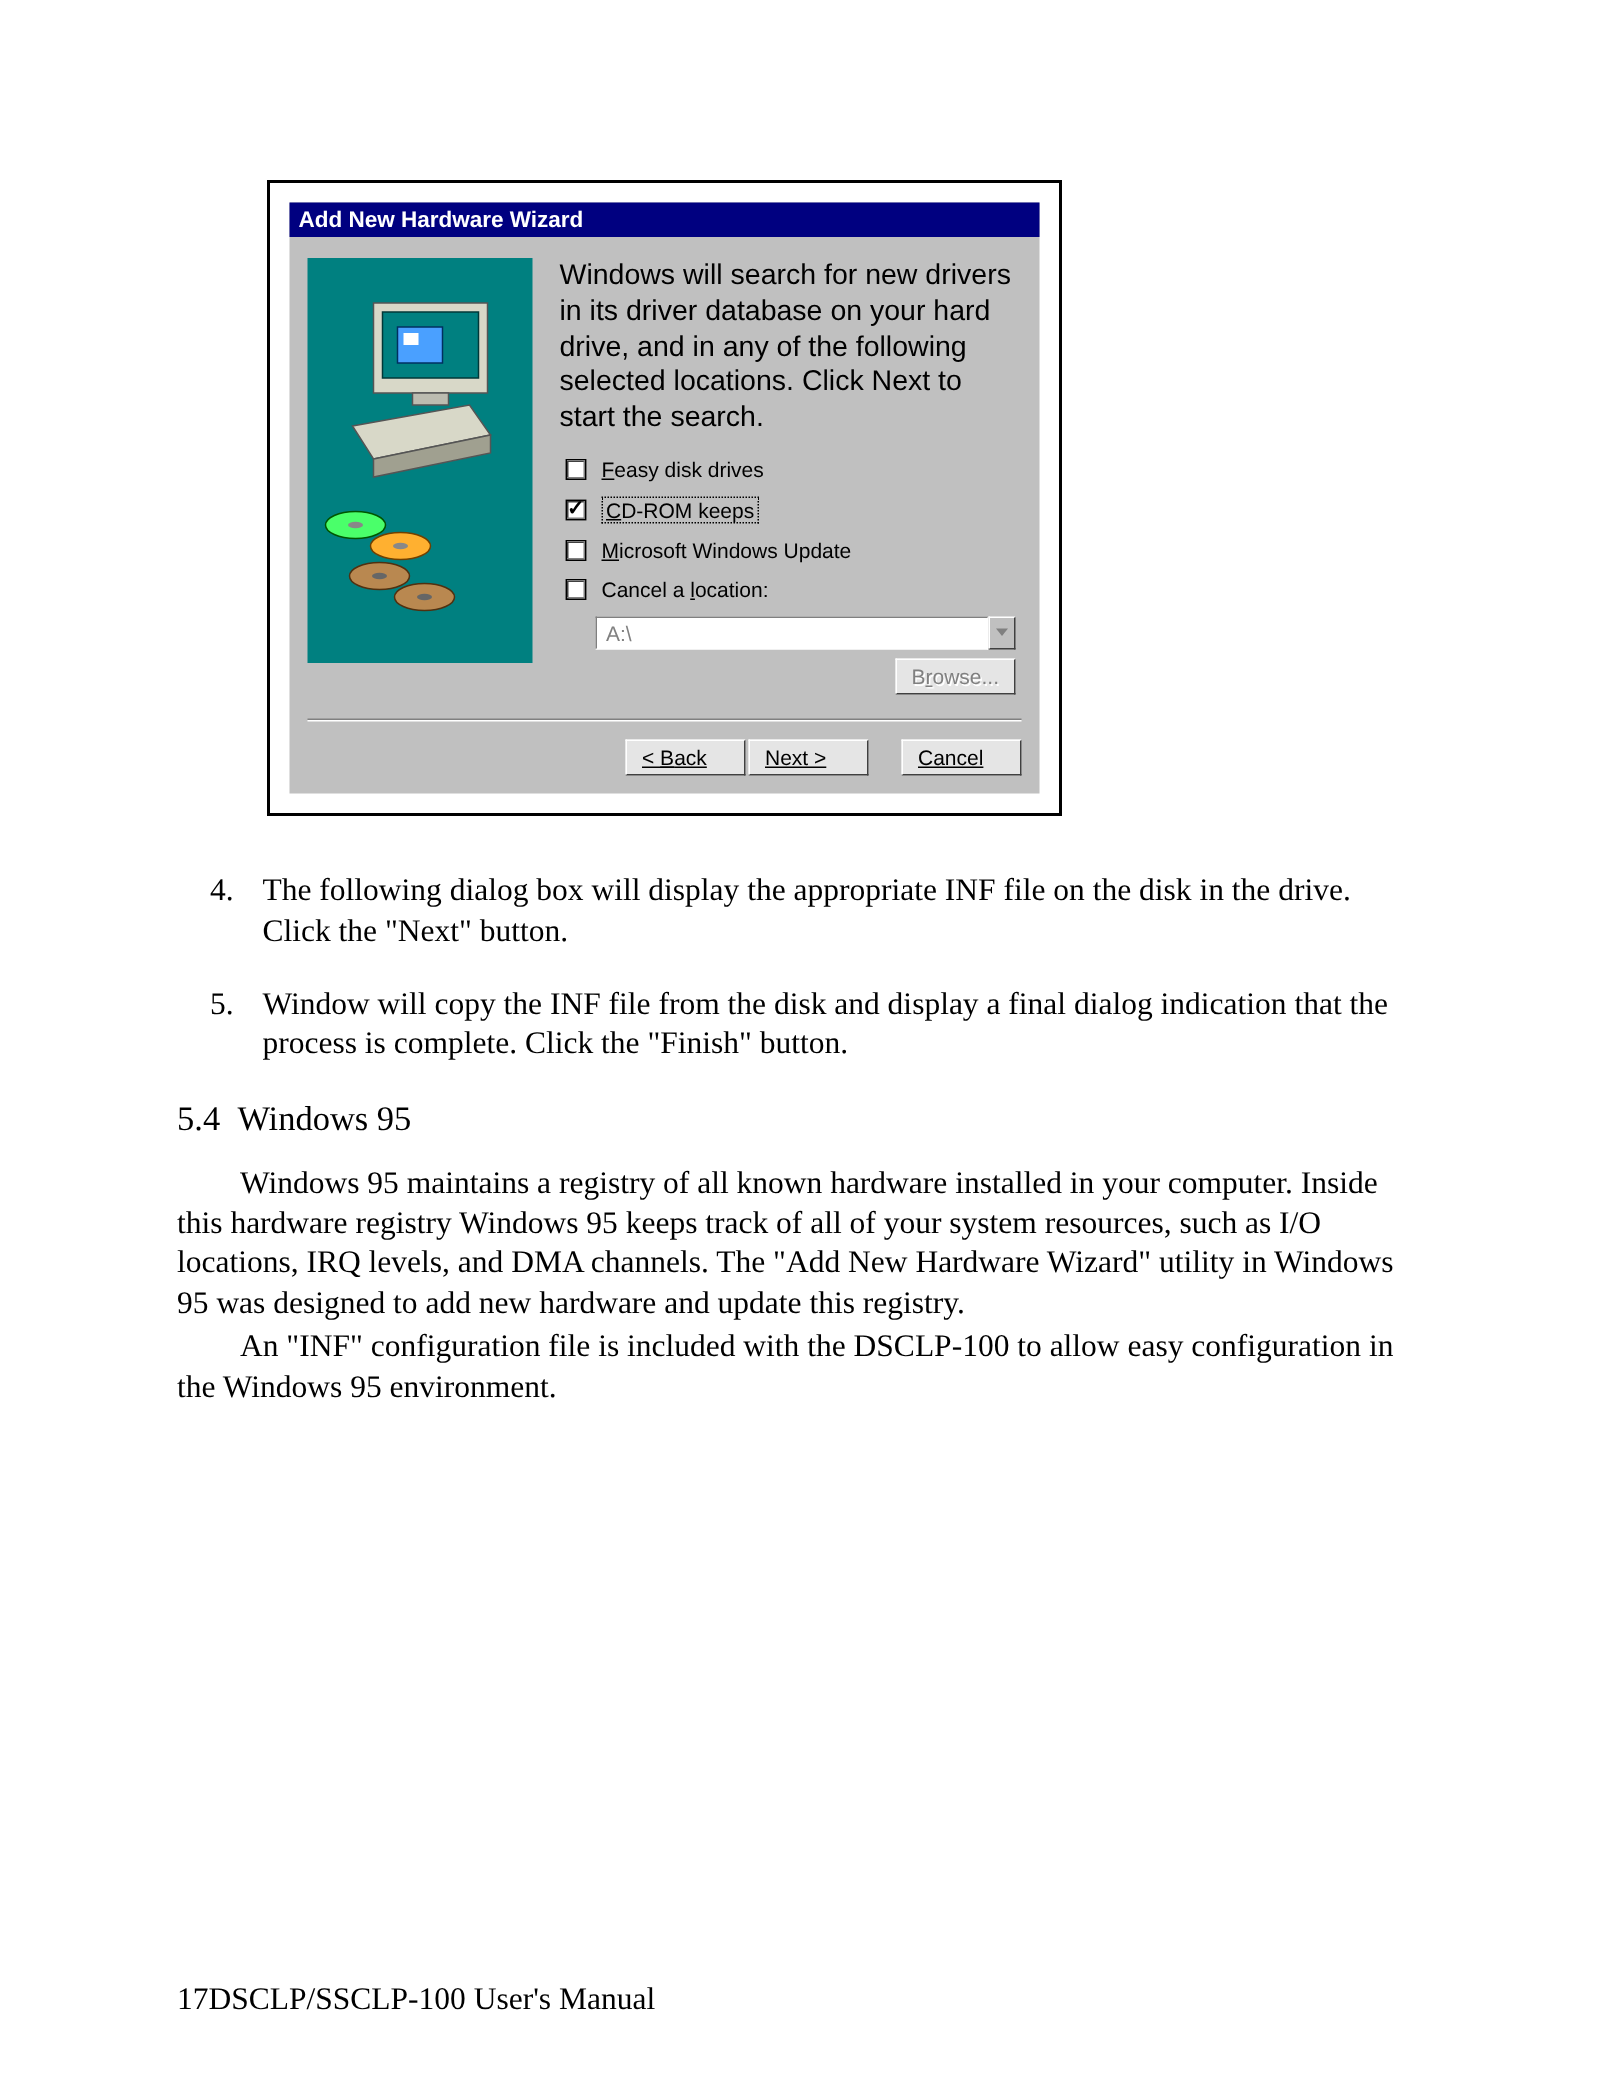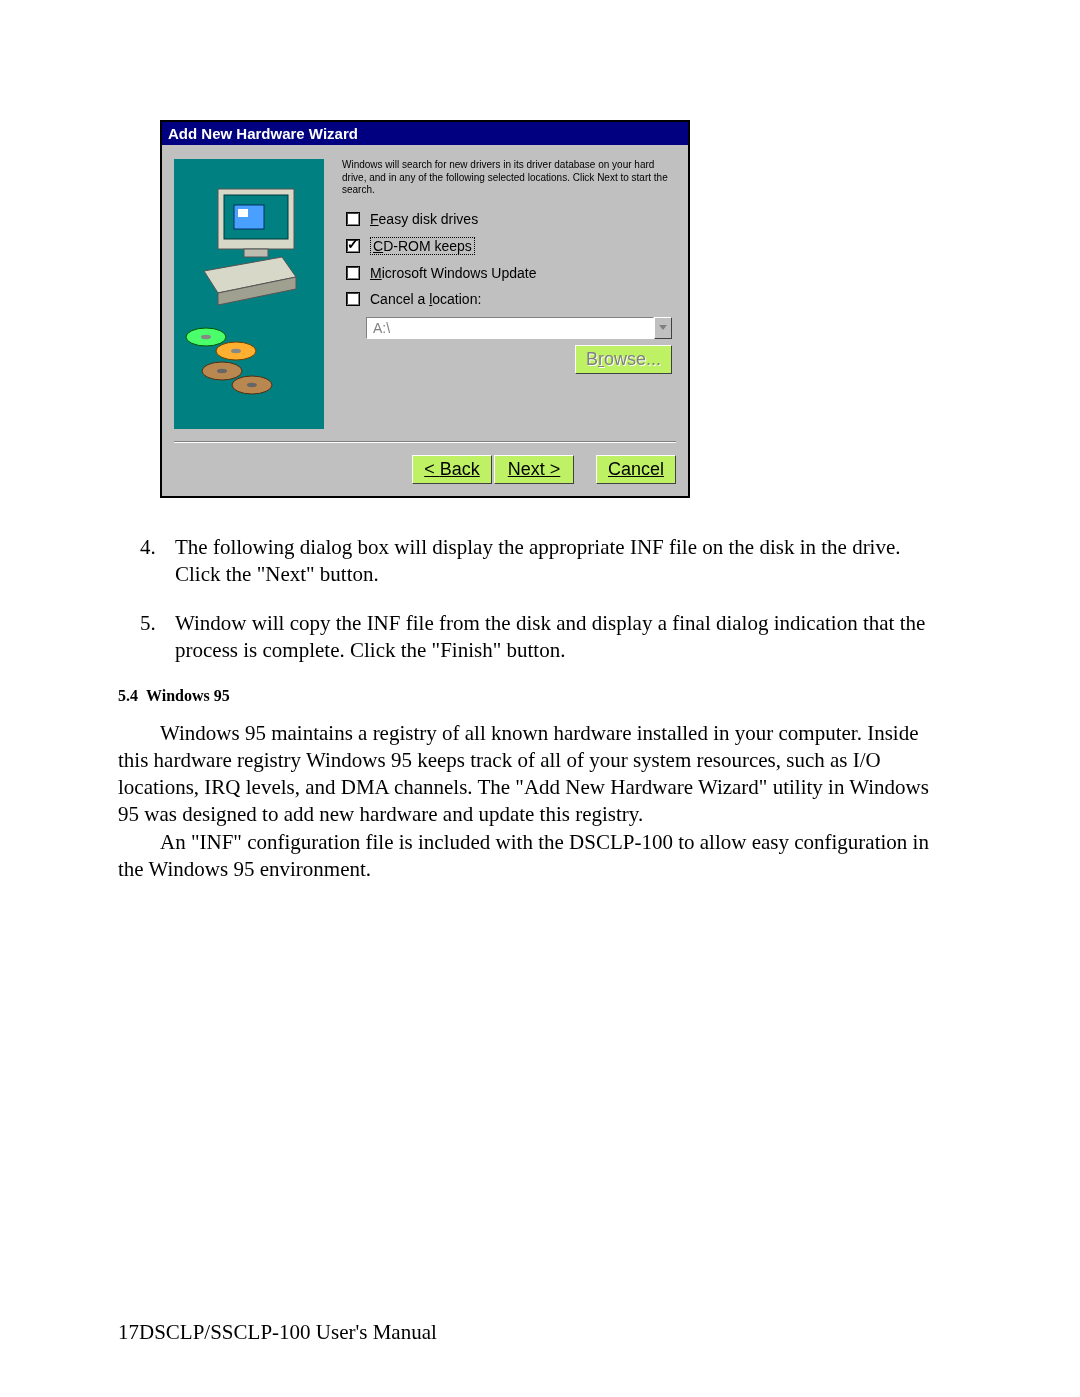--- a/index.html
+++ b/index.html
@@ -11,25 +11,25 @@
     position: relative;
   }
   .page {
     position: absolute;
     left: 118px;
     top: 120px;
     width: 840px;
   }
   
   .dialog-shell {
-    margin-left: 42px;
+    margin-left: 60px;
     width: 530px;
     border: 2px solid #000;
     background: #fff;
-    padding: 0;
+    padding: 13px;
   }
   .dialog {
     width: 100%;
     background: #c0c0c0;
     font-family: "MS Sans Serif", Tahoma, Arial, sans-serif;
     font-size: 14px;
     color: #000;
   }
   .titlebar {
     background: #000080;
@@ -50,21 +50,21 @@
     flex: 0 0 150px;
     overflow: hidden;
   }
   .graphic-panel svg { display:block; }
   .right-panel {
     flex: 1;
     padding-left: 18px;
     padding-right: 4px;
   }
   .instr {
-    font-size: 10px;
+    font-size: 19px;
     line-height: 1.25;
     margin-bottom: 14px;
   }
   .opt-row {
     display: flex;
     align-items: center;
     margin: 10px 0 10px 4px;
   }
   .chk {
     width: 14px; height: 14px;
@@ -115,30 +115,30 @@
     border-bottom: 1px solid #404040;
     display:flex; align-items:center; justify-content:center;
   }
   .loc-drop .tri {
     width:0;height:0;border-left:4px solid transparent;border-right:4px solid transparent;border-top:5px solid #808080;
   }
   .browse-row {
     display:flex; justify-content:flex-end; margin: 6px 0 4px 24px;
   }
   .win-btn {
-    background:#bef264;
+    background:#e5e5e5;
     border-top:1px solid #fff;
     border-left:1px solid #fff;
     border-right:1px solid #404040;
     border-bottom:1px solid #404040;
     padding: 3px 10px;
     font-family: "MS Sans Serif", Tahoma, Arial, sans-serif;
-    font-size: 18px;
+    font-size: 14px;
     min-width: 70px;
-    text-align:center;
+    text-align:left;
   }
   .win-btn.disabled { color:#808080; text-shadow: 1px 1px 0 #fff; }
   .hr {
     height:2px;
     border-top:1px solid #808080;
     border-bottom:1px solid #fff;
     margin: 6px 12px 0 12px;
   }
   .btn-row {
     display:flex;
@@ -147,21 +147,21 @@
     padding: 12px;
     text-decoration: underline;
   }
   .btn-row .win-btn { min-width: 80px; }
 
   
   .doc-text { margin-top: 36px; font-size: 21px; line-height: 1.28; }
   .step-row { display:flex; margin-bottom: 22px; }
   .step-num { width: 55px; padding-left: 22px; }
   .step-body { flex: 1; padding-left: 2px; padding-right: 30px; }
-  .section-heading { font-size: 16px; font-weight: bold; margin-top: 18px; margin-bottom: 14px; }
+  .section-heading { font-size: 23px; font-weight: normal; margin-top: 18px; margin-bottom: 14px; }
   .para { text-indent: 42px; margin-bottom: 2px; padding-right: 20px; }
   .footer {
     position:absolute;
     left:118px;
     top: 1320px;
     width: 840px;
     display:flex;
     justify-content: flex-start;
     font-size: 21px;
     padding-right: 130px;

